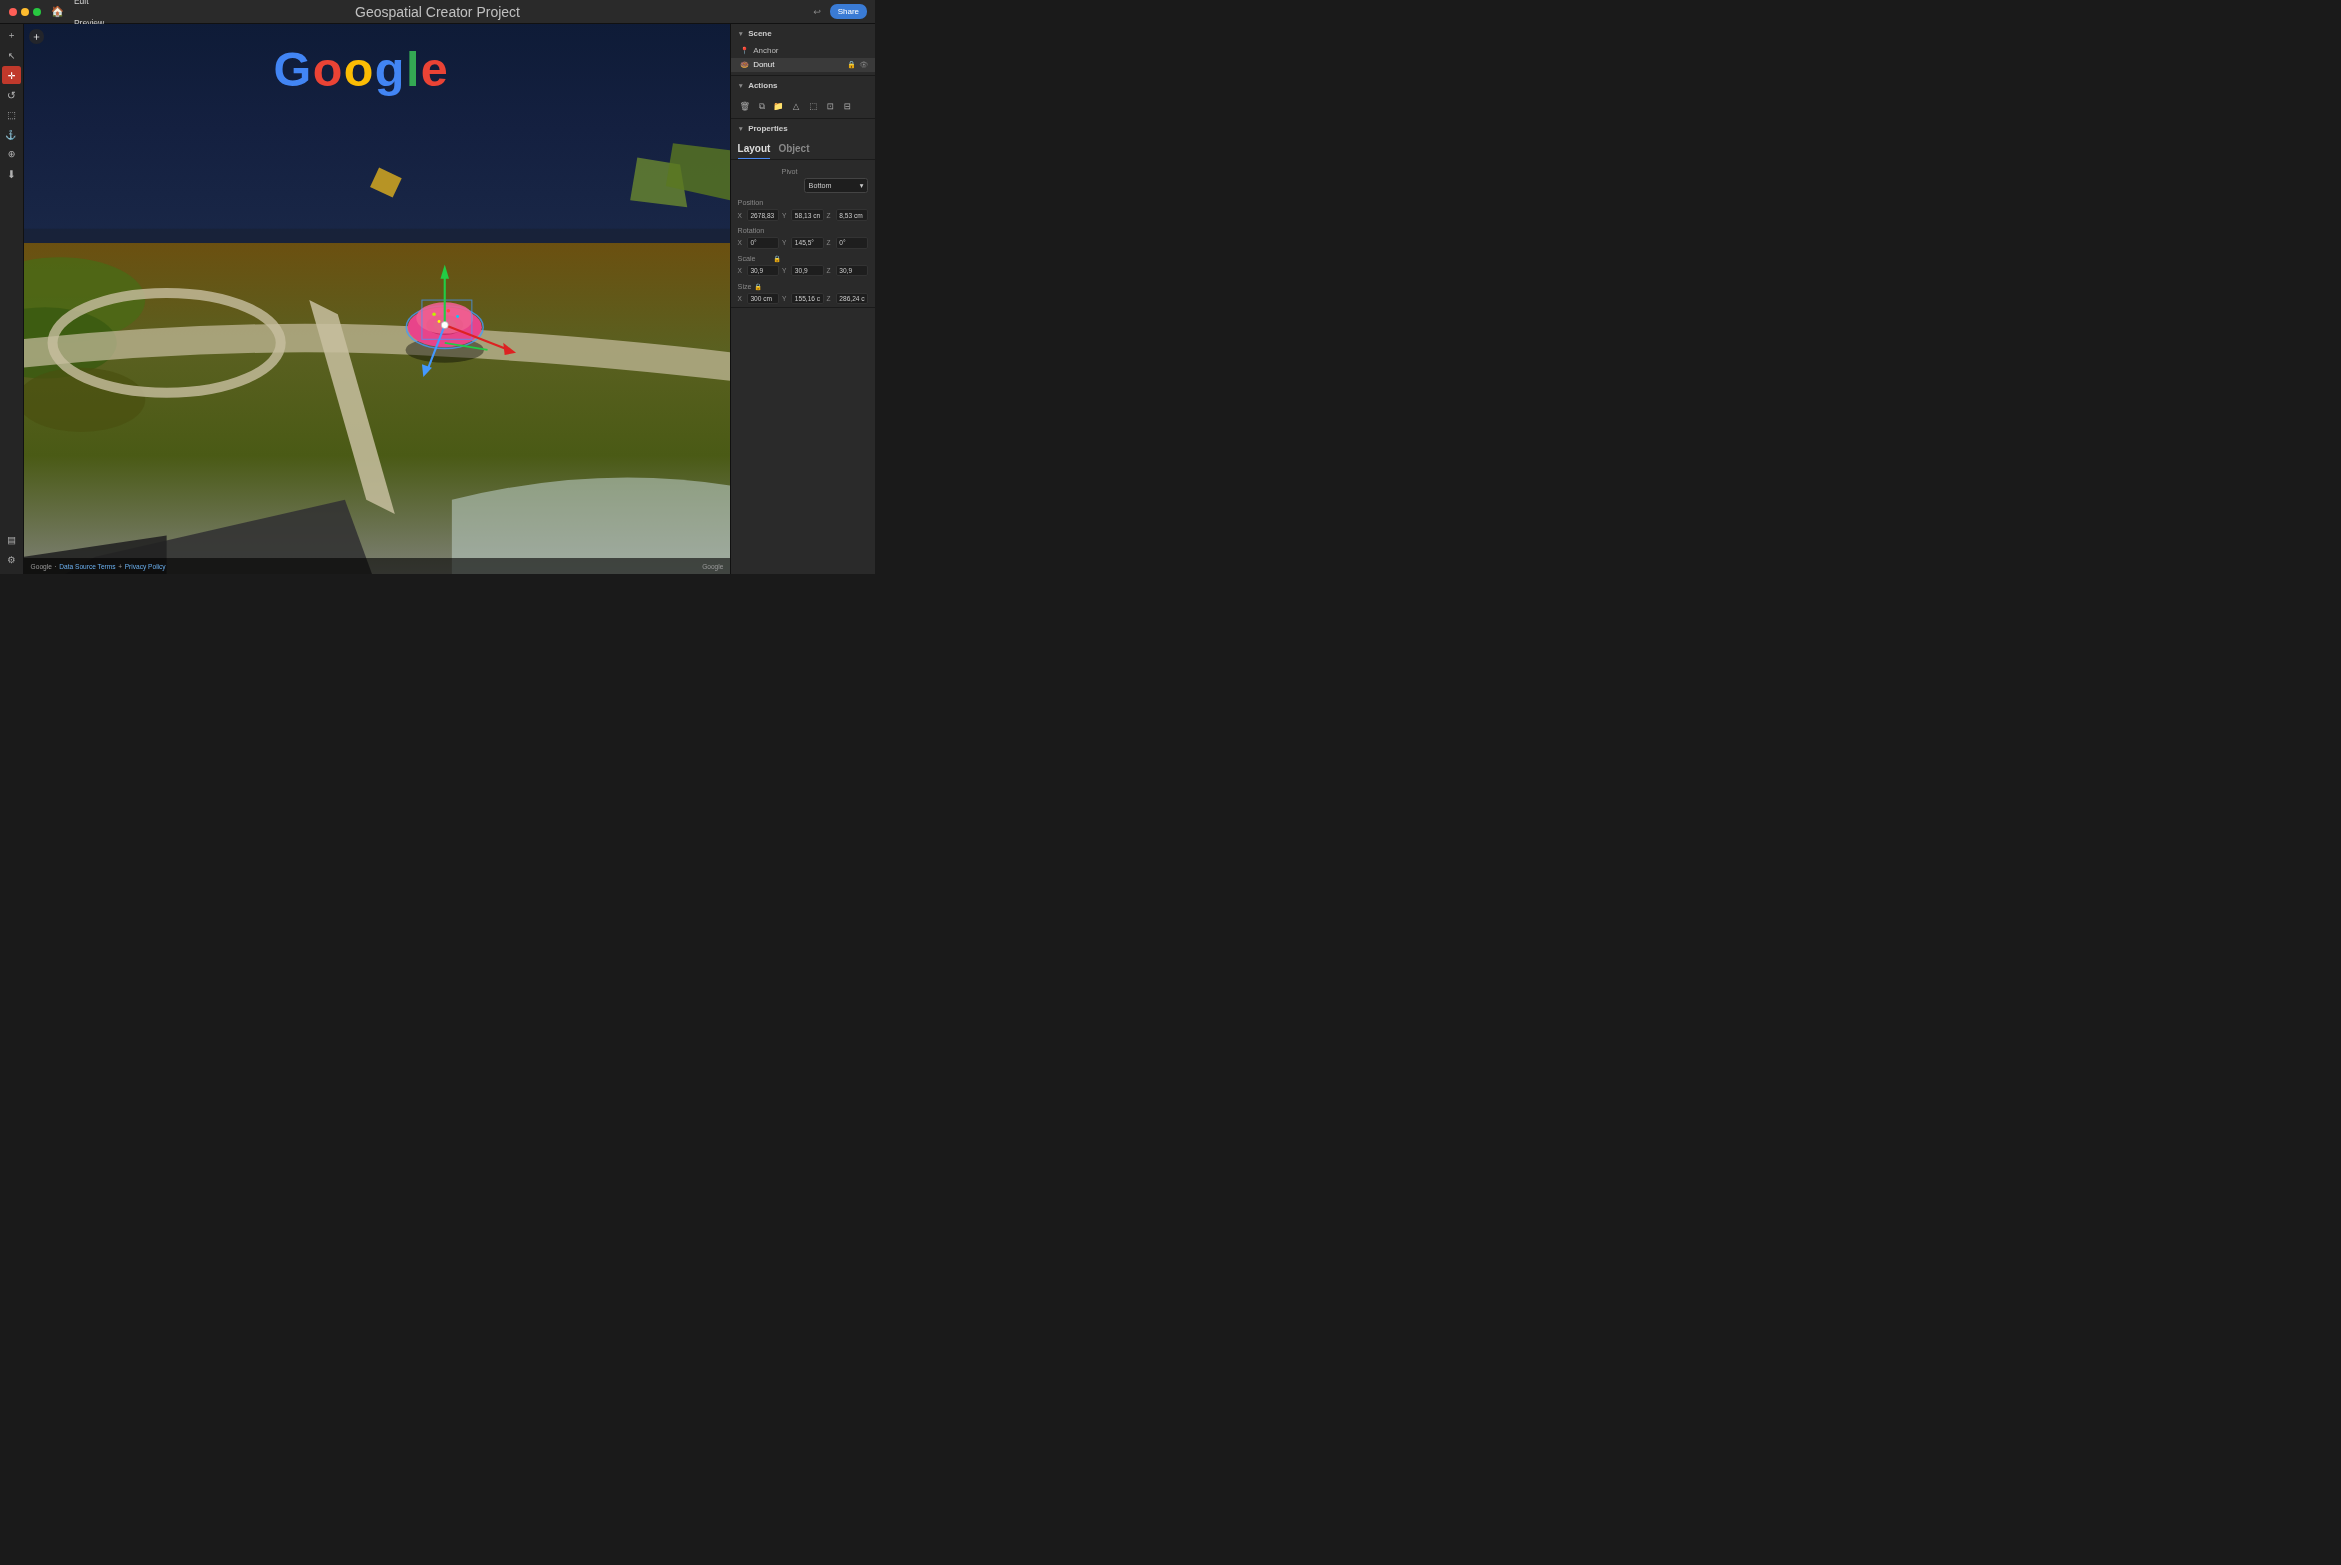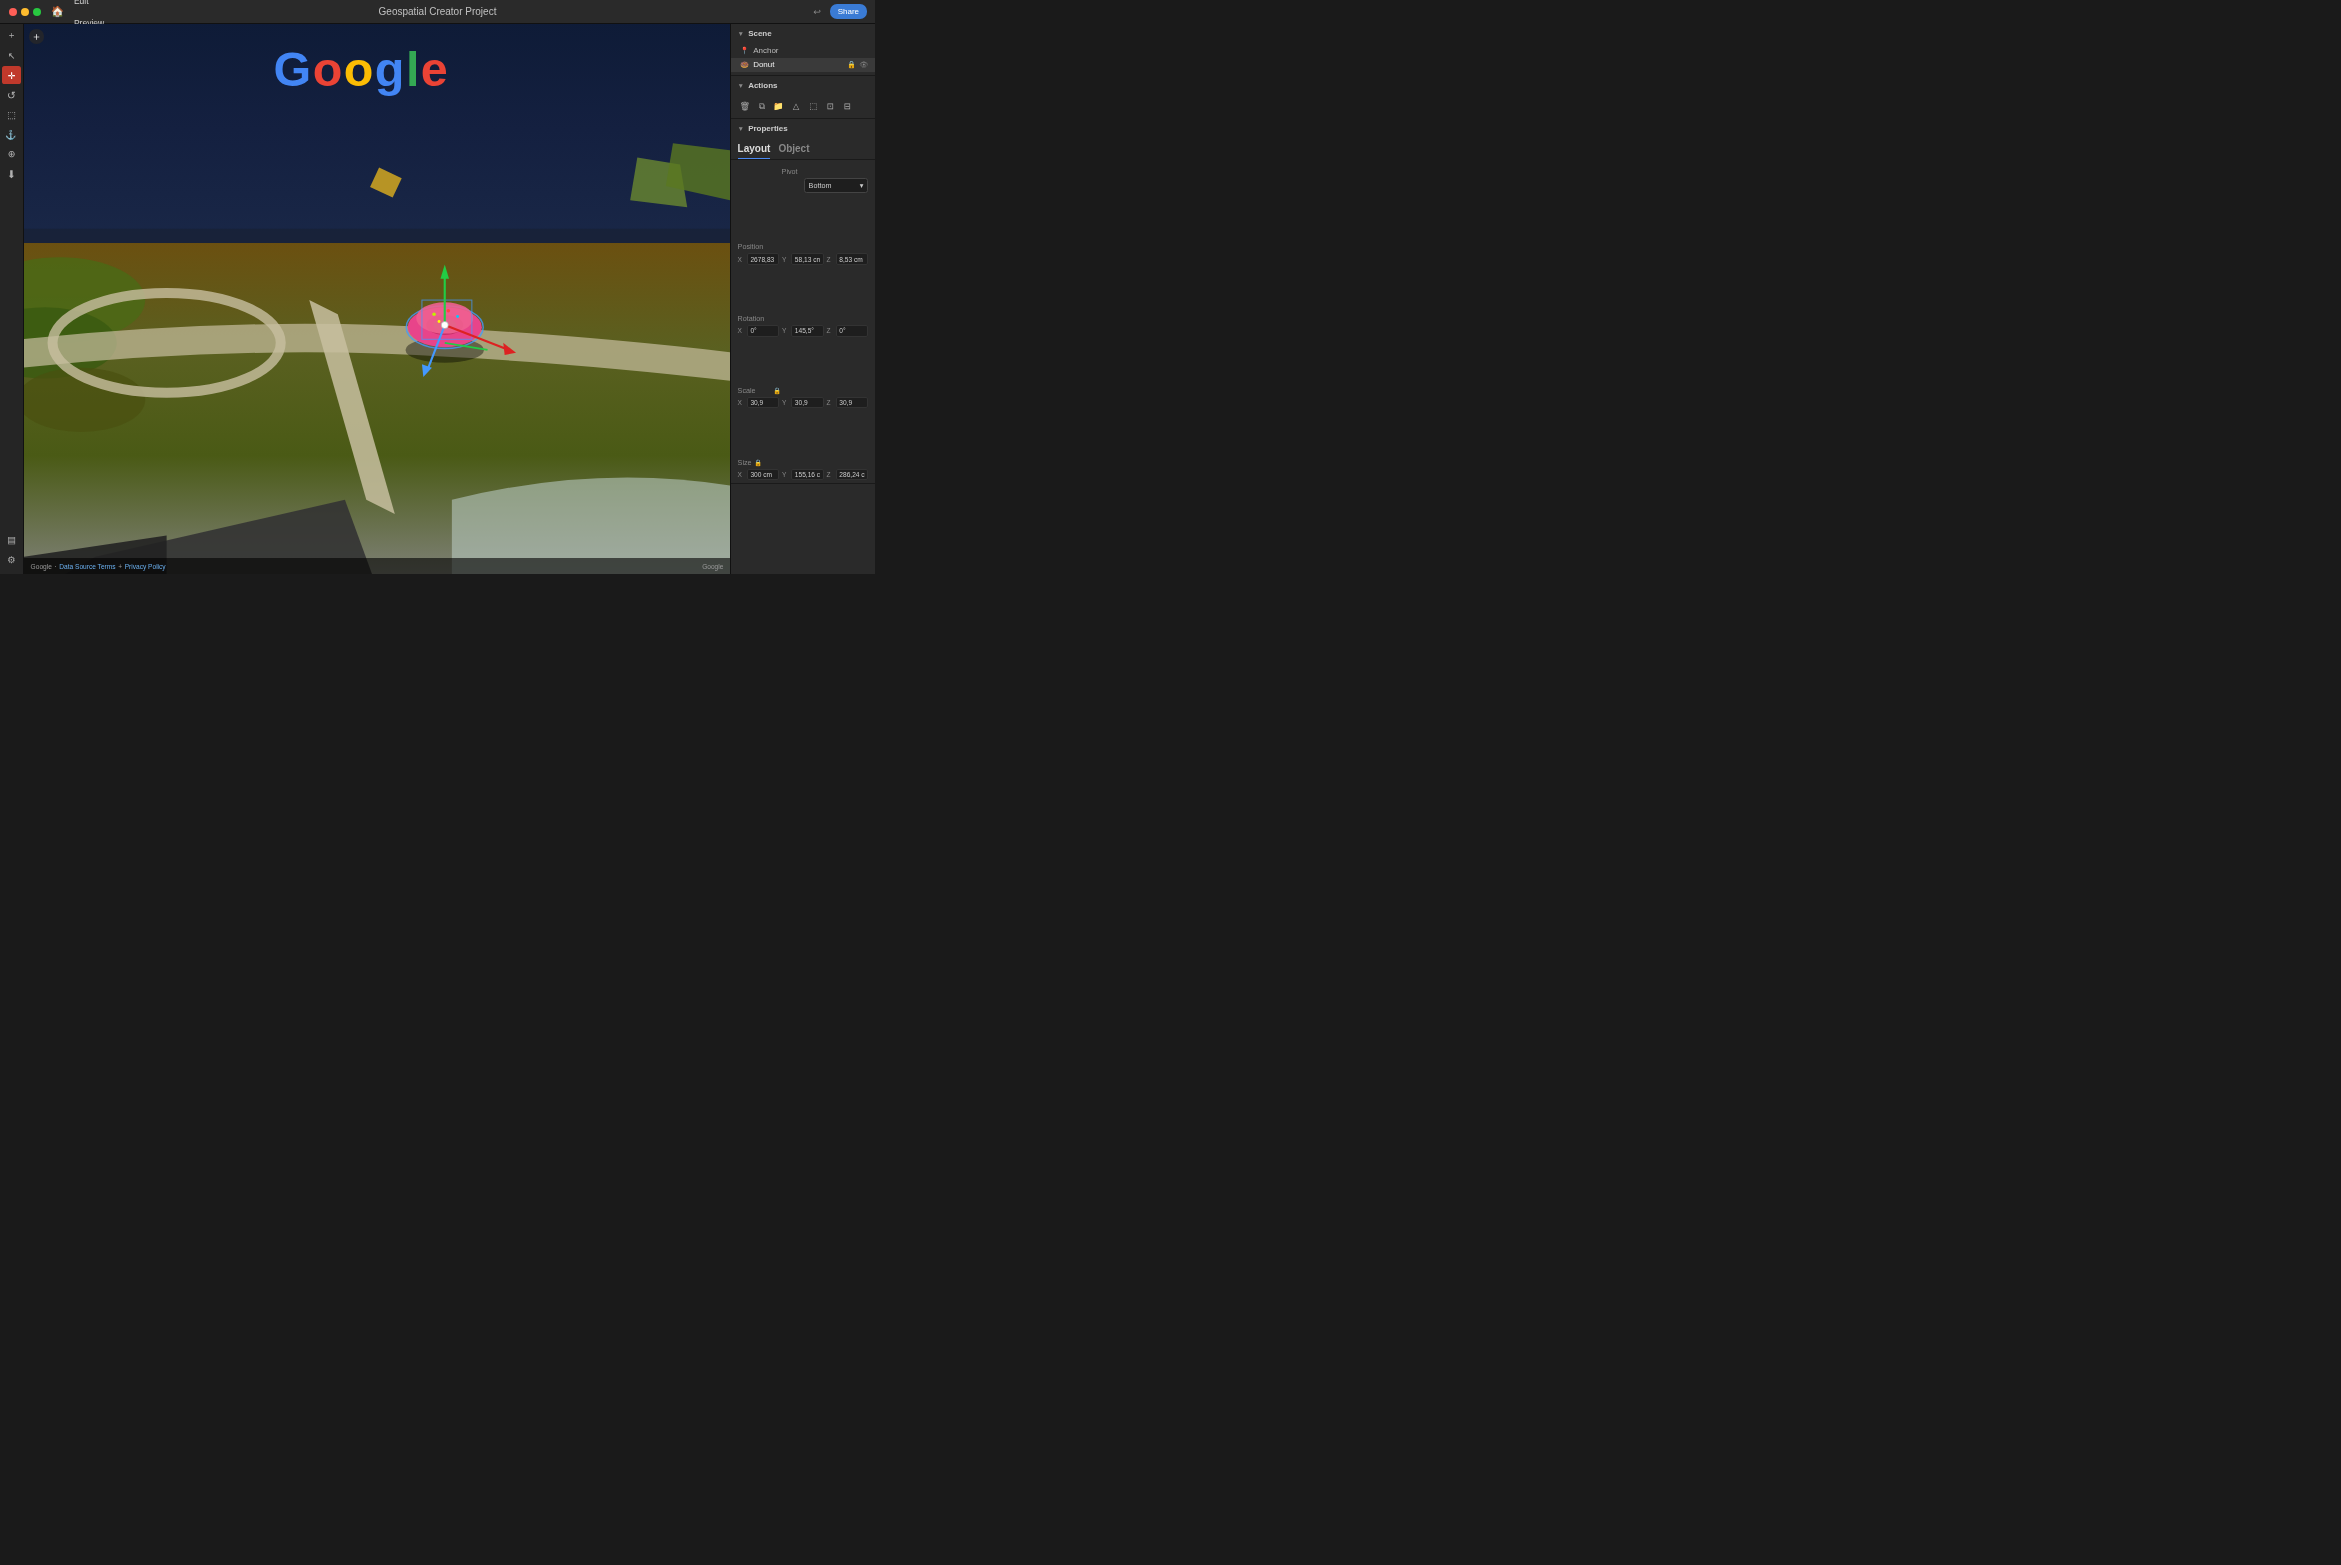--- a/index.html
+++ b/index.html
@@ -33,21 +33,21 @@
       height: 8px;
       border-radius: 50%;
     }
     .tl-red { background: #ff5f57; }
     .tl-yellow { background: #febc2e; }
     .tl-green { background: #28c840; }
     .title-bar-center {
       position: absolute;
       left: 50%;
       transform: translateX(-50%);
-      font-size: 10px;
+      font-size: 14px;
       color: #c0c0c0;
       white-space: nowrap;
     }
     .title-bar-home {
       margin-left: 10.5px;
       font-size: 10.5px;
       color: #a0a0a0;
     }
     .title-bar-menu {
       display: flex;
@@ -266,21 +266,20 @@
       border-bottom: 1.3px solid transparent;
       font-weight: bold;
     }
     .props-tab.active {
       color: #ddd;
       border-bottom-color: #4a8af4;
     }
 
     .prop-row {
       padding: 2.6px 6.6px;
-      margin-top: 44px;
     }
     .prop-label {
       font-size: 7.2px;
       color: #888;
       margin-bottom: 2px;
     }
     .prop-control {
       display: flex;
       align-items: flex-start;
       gap: 2.6px;

